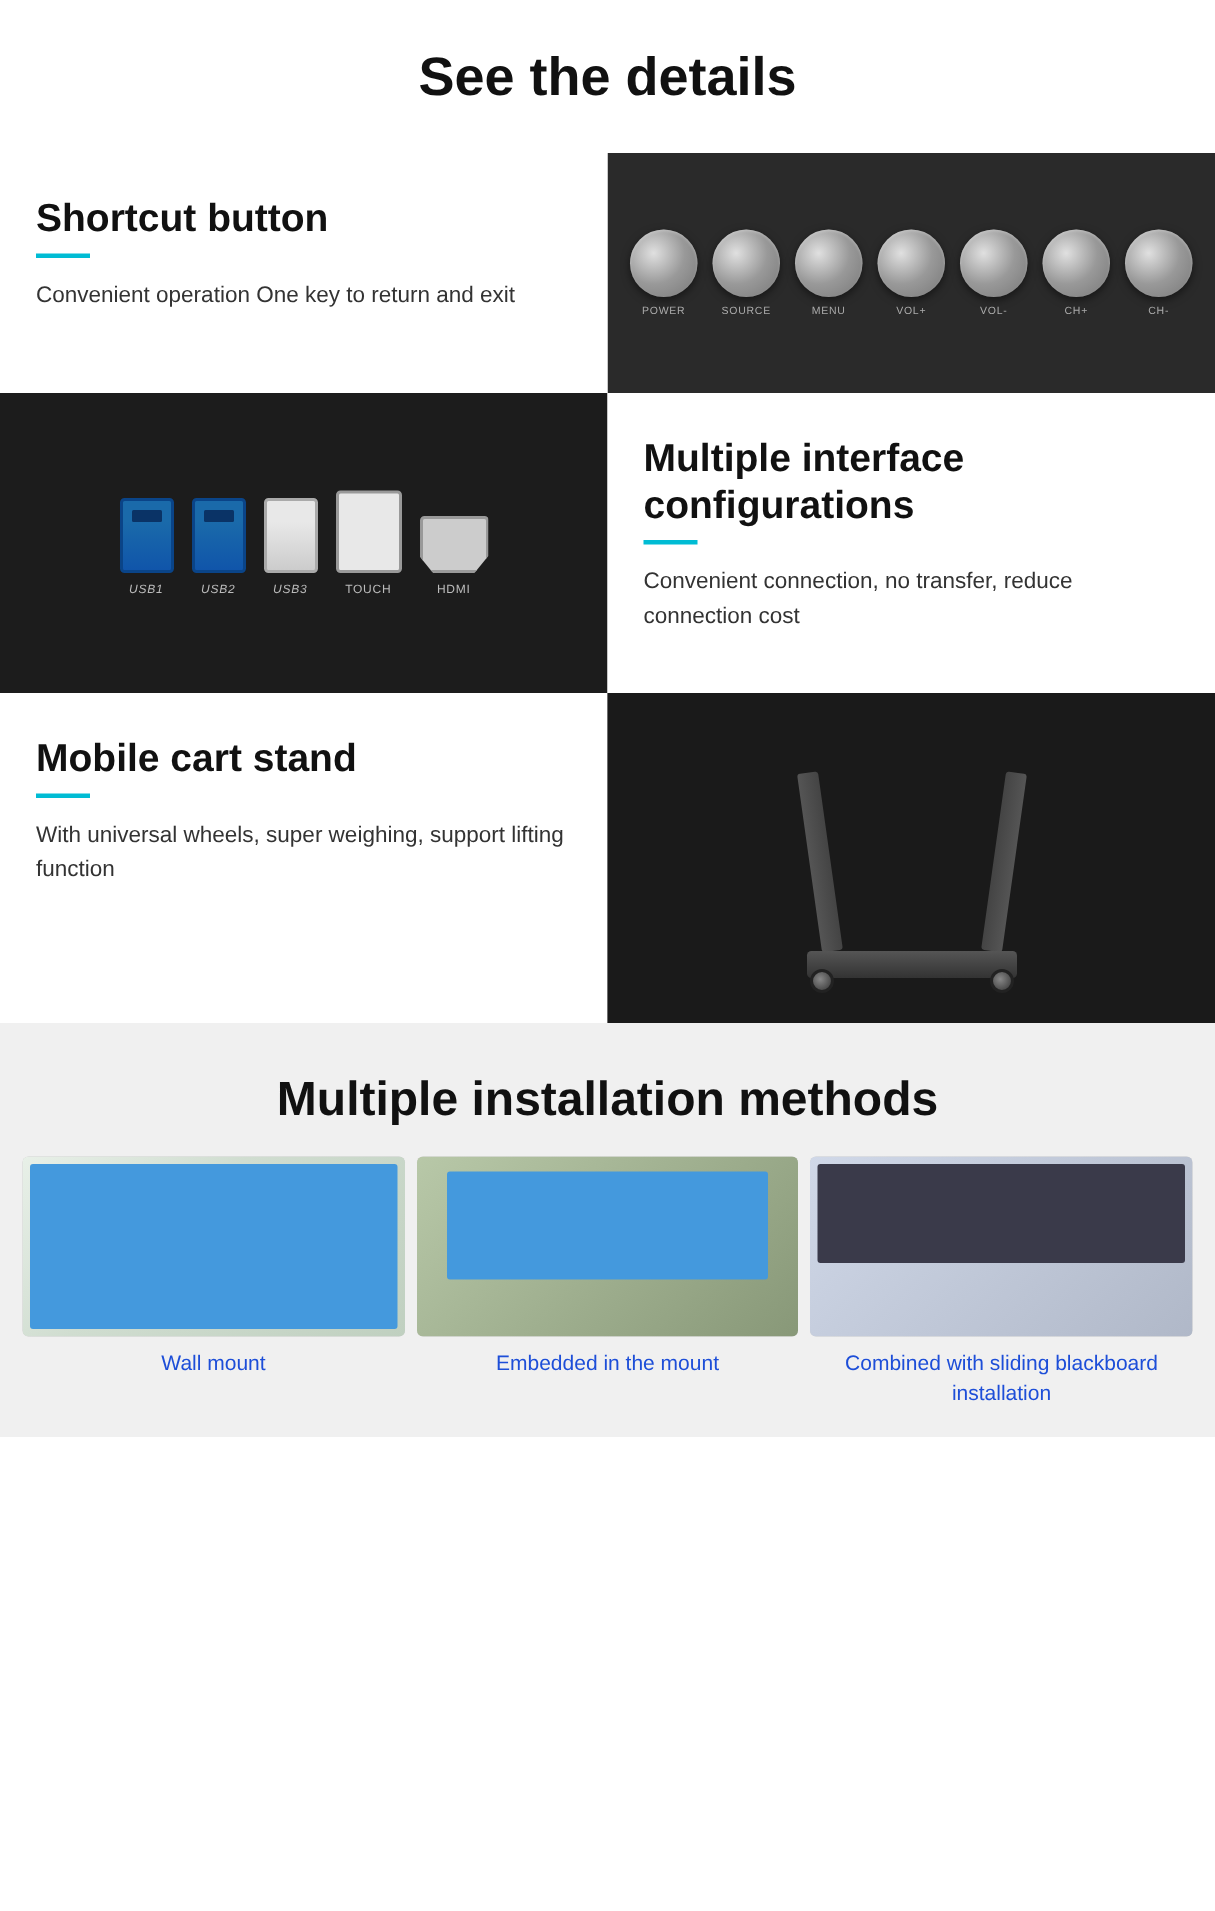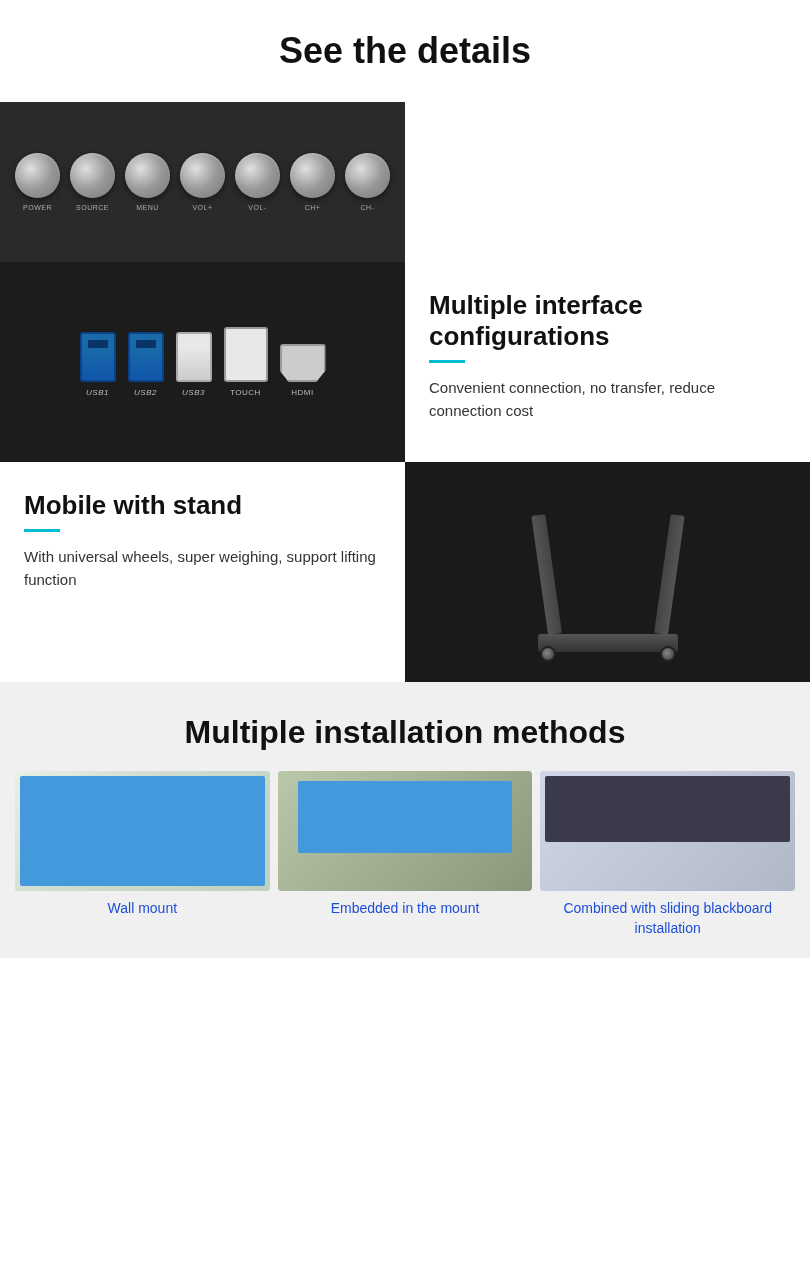--- a/index.html
+++ b/index.html
@@ -344,20 +344,25 @@
   </style>
 </head>
 <body>
 
 <div class="page-header">
   <h1 class="page-title">See the details</h1>
 </div>
 <div class="header-spacer"></div>
 
 <div class="row-top">
+  <div class="text-left">
+    <div class="detail-title">Shortcut button</div>
+    <div class="detail-accent"></div>
+    <div class="detail-desc">Convenient operation One key to return and exit</div>
+  </div>
   <div class="detail-image-cell">
     <div class="shortcut-img">
       <div class="button-row">
         <div class="btn-knob"></div>
         <div class="btn-knob"></div>
         <div class="btn-knob"></div>
         <div class="btn-knob"></div>
         <div class="btn-knob"></div>
         <div class="btn-knob"></div>
         <div class="btn-knob"></div>
@@ -396,21 +401,21 @@
   </div>
   <div class="text-left">
     <div class="detail-title">Multiple interface configurations</div>
     <div class="detail-accent"></div>
     <div class="detail-desc">Convenient connection, no transfer, reduce connection cost</div>
   </div>
 </div>
 
 <div class="row-bottom">
   <div class="text-left">
-    <div class="detail-title">Mobile with stand</div>
+    <div class="detail-title">Mobile cart stand</div>
     <div class="detail-accent"></div>
     <div class="detail-desc">With universal wheels, super weighing, support lifting function</div>
   </div>
   <div class="detail-image-cell">
     <div class="cart-img">
       <div class="cart-stand">
         <div class="cart-leg-left"></div>
         <div class="cart-leg-right"></div>
         <div class="cart-base"></div>
         <div class="cart-wheel left"></div>

